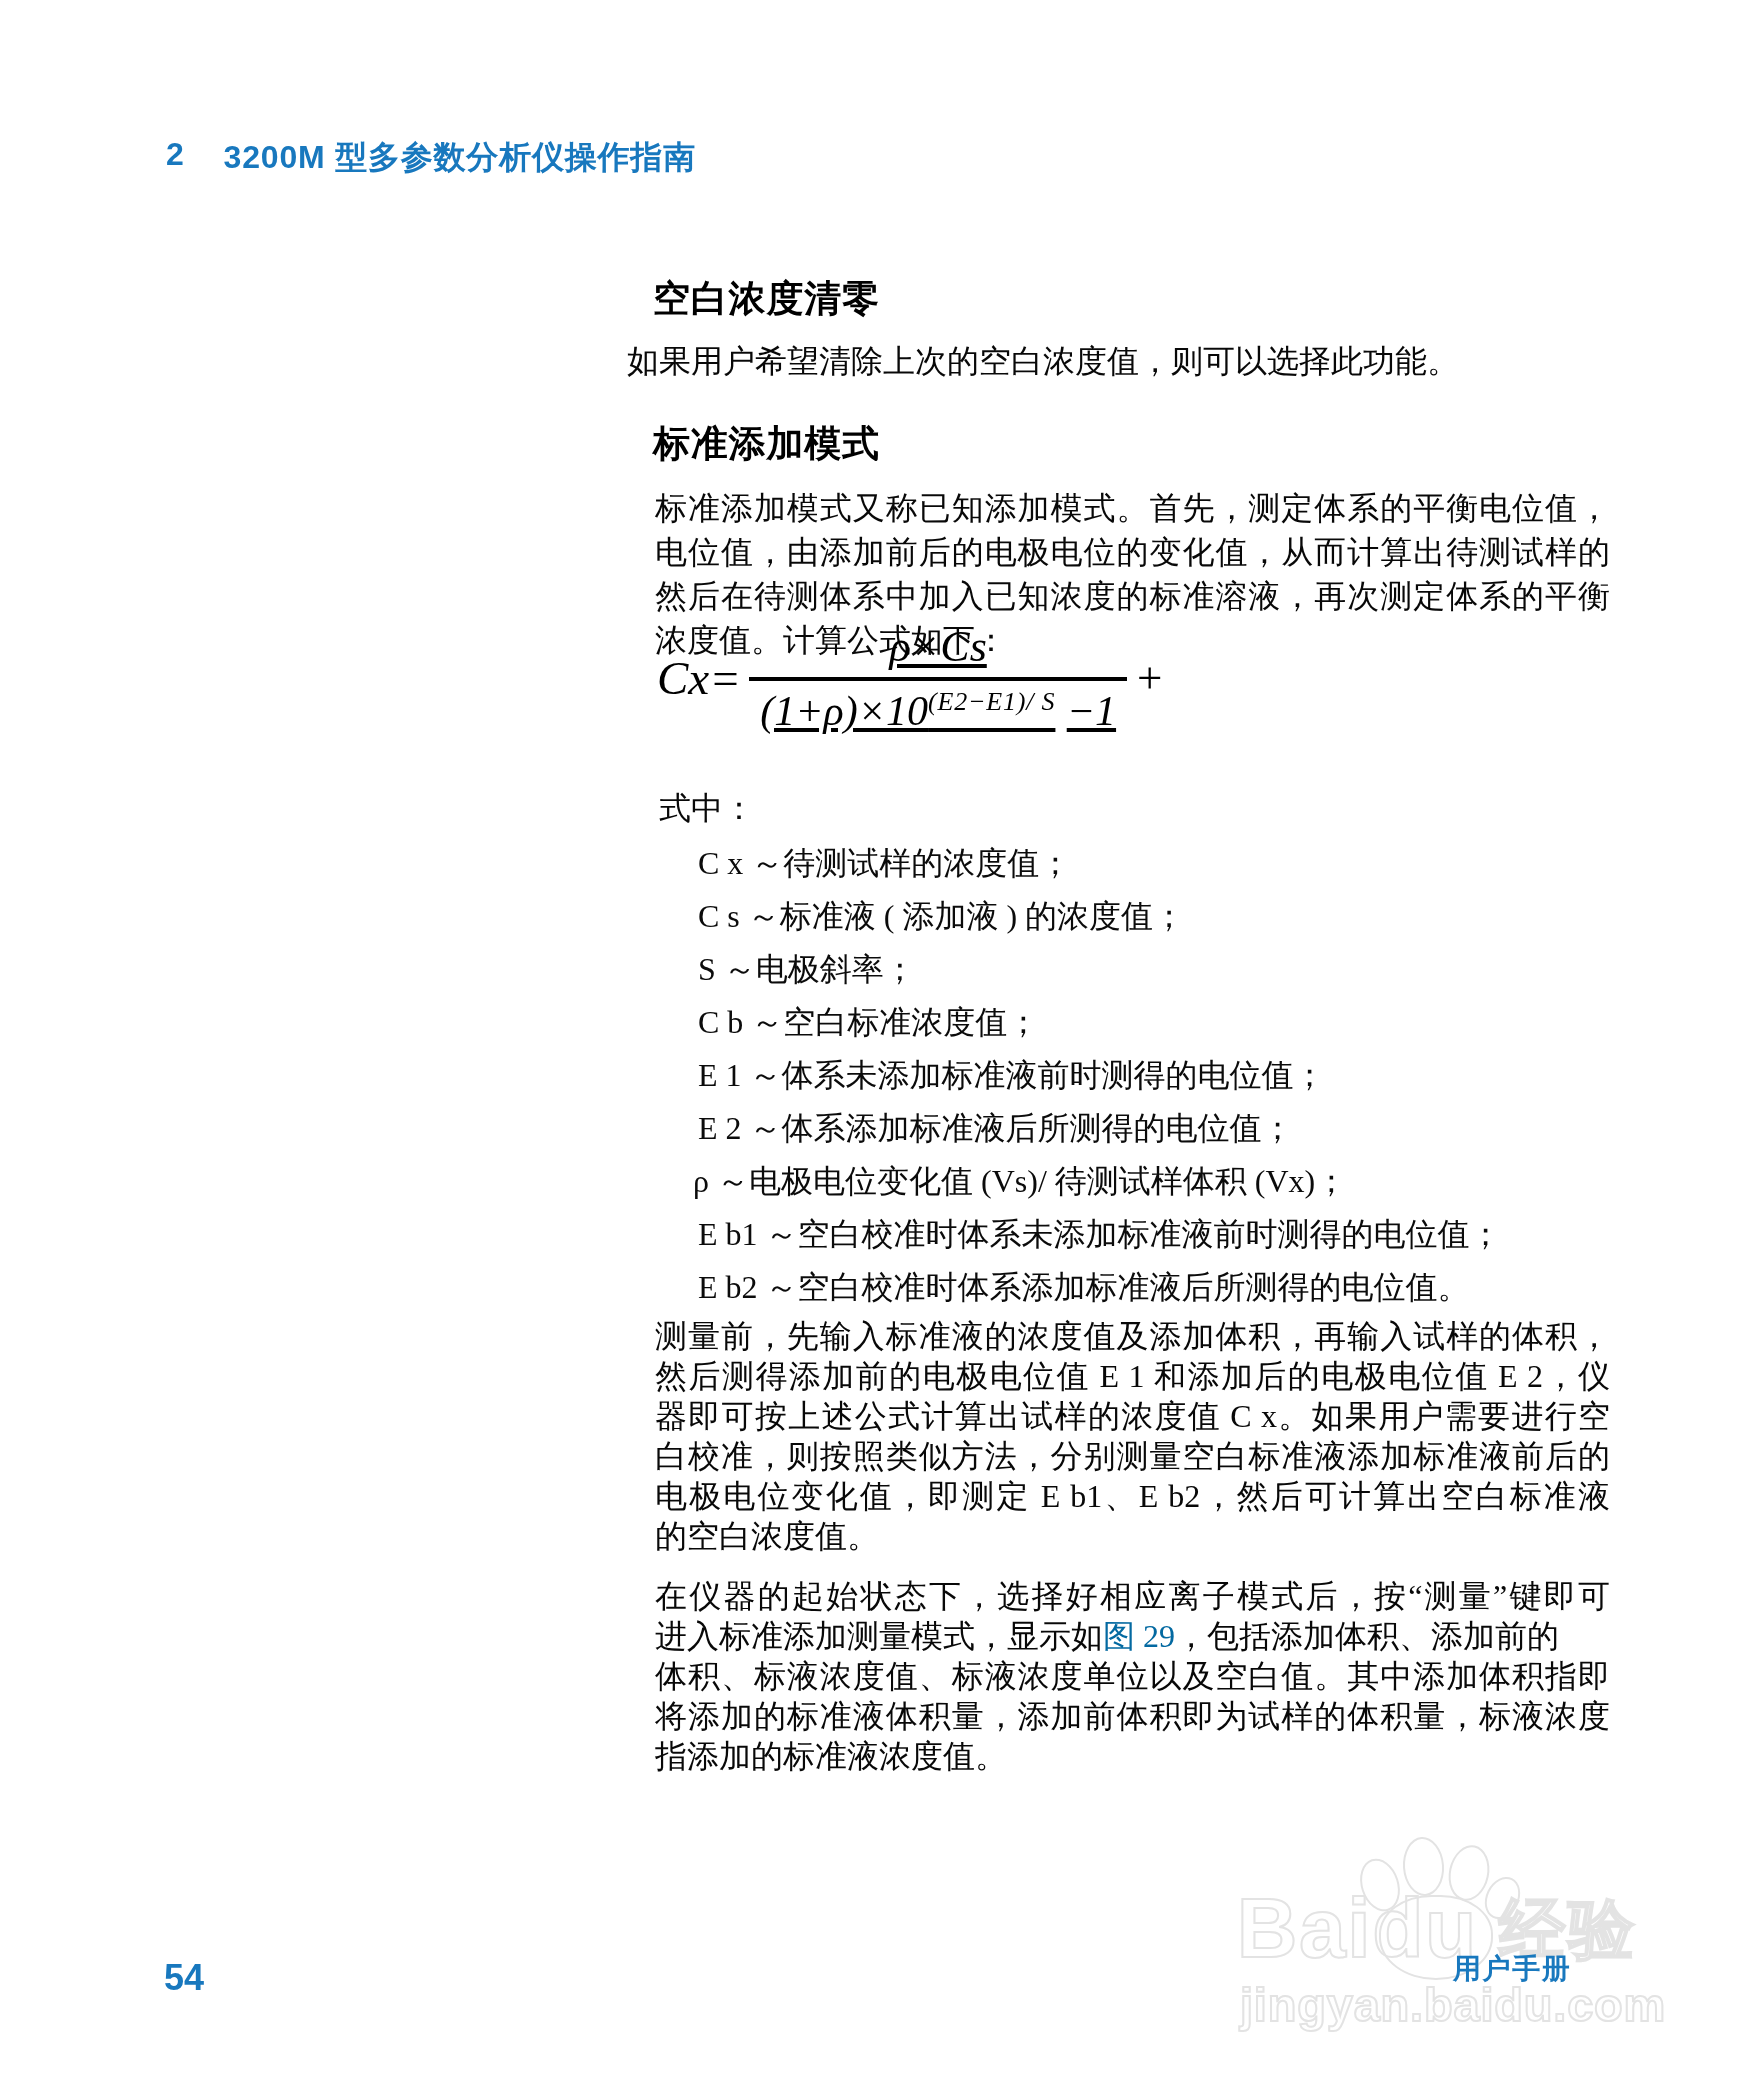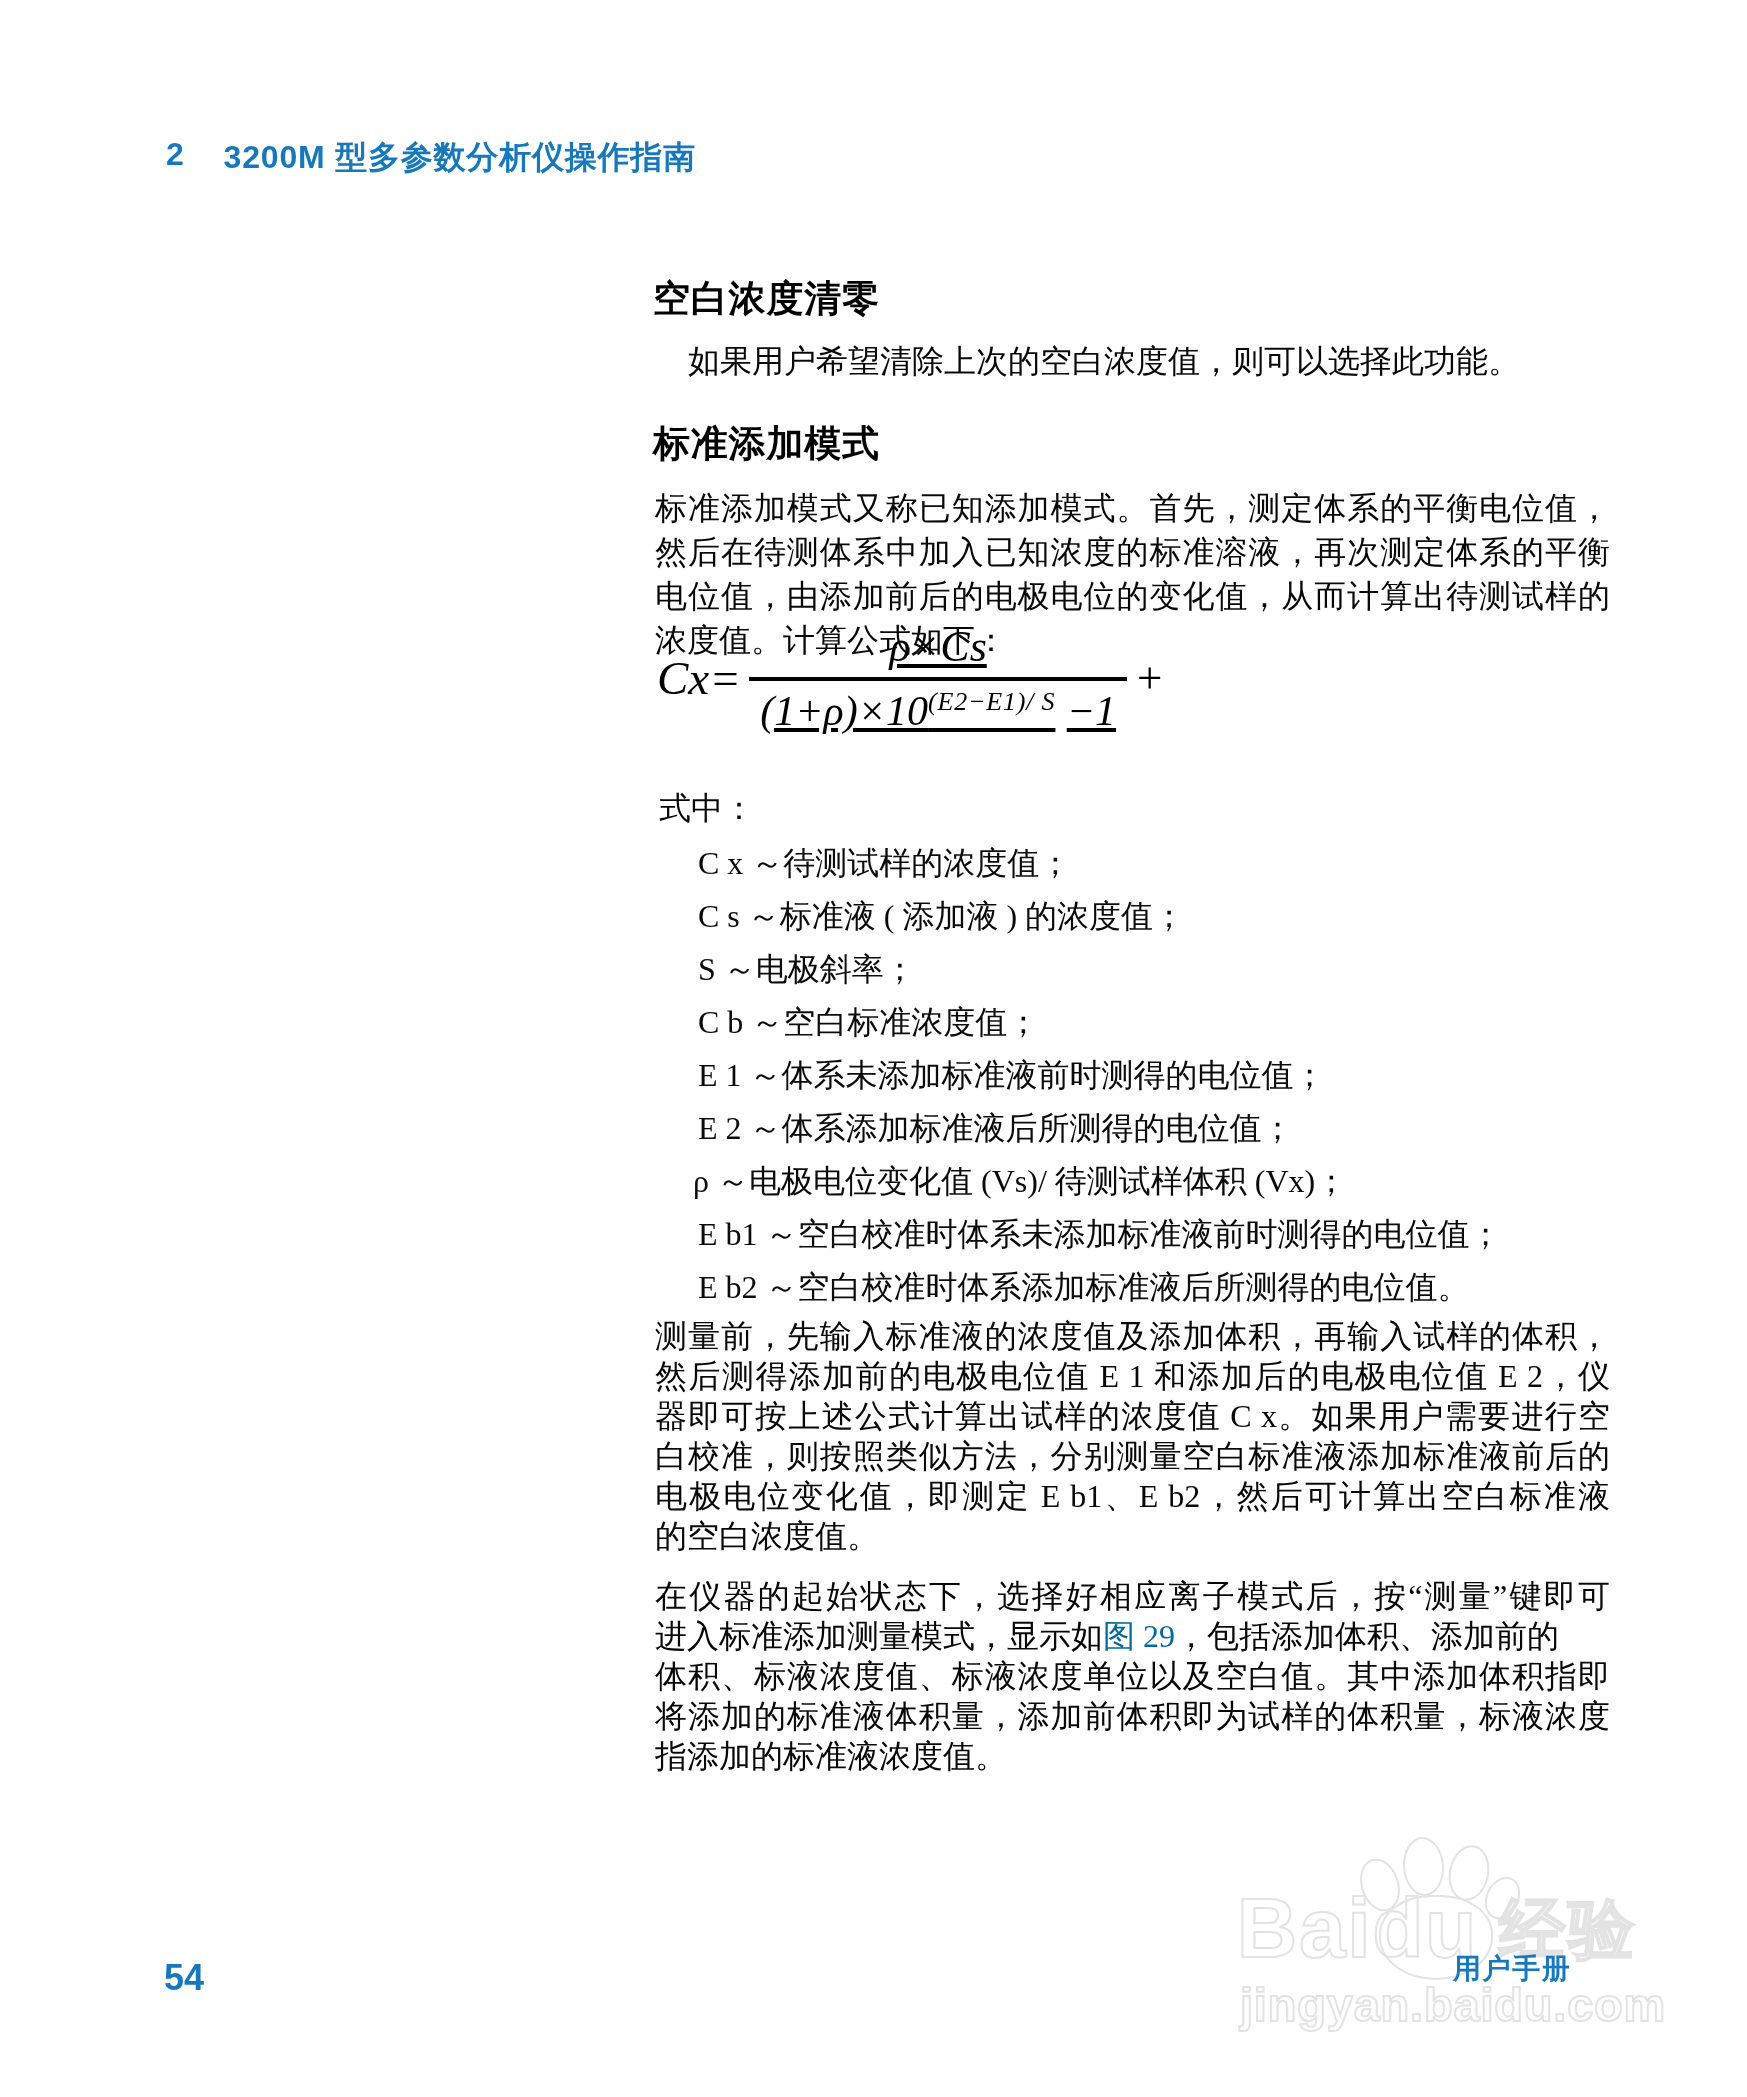--- a/index.html
+++ b/index.html
@@ -67,28 +67,28 @@
 </style>
 </head>
 <body>
 
 <div class="abs page-header">
   <span>2</span>
   <span>3200M 型多参数分析仪操作指南</span>
 </div>
 
 <div class="abs h-sec" style="left:653px;top:274px;">空白浓度清零</div>
-<div class="abs body-line" style="left:688px;top:340px;">如果用户希望清除上次的空白浓度值，则可以选择此功能。</div>
+<div class="abs body-line" style="left:627px;top:340px;">如果用户希望清除上次的空白浓度值，则可以选择此功能。</div>
 
 <div class="abs h-sec" style="left:653px;top:419px;">标准添加模式</div>
 
 <div class="abs col lines" style="top:486px;">
   <div class="body-line fill">标准添加模式又称已知添加模式。首先，测定体系的平衡电位值，</div>
+  <div class="body-line fill">电位值，由添加前后的电极电位的变化值，从而计算出待测试样的</div>
   <div class="body-line fill">然后在待测体系中加入已知浓度的标准溶液，再次测定体系的平衡</div>
-  <div class="body-line fill">电位值，由添加前后的电极电位的变化值，从而计算出待测试样的</div>
   <div class="body-line">浓度值。计算公式如下：</div>
 </div>
 
 <div class="abs formula">
   <span class="f-lhs"><span>Cx</span><span>=</span></span>
   <span class="frac">
     <span class="num">ρ×Cs</span>
     <span class="den"><span>(1+ρ)×10</span><sup>(E2−E1)/ S</sup><span class="tail">−1</span></span>
   </span>
   <span class="f-op">+</span>

